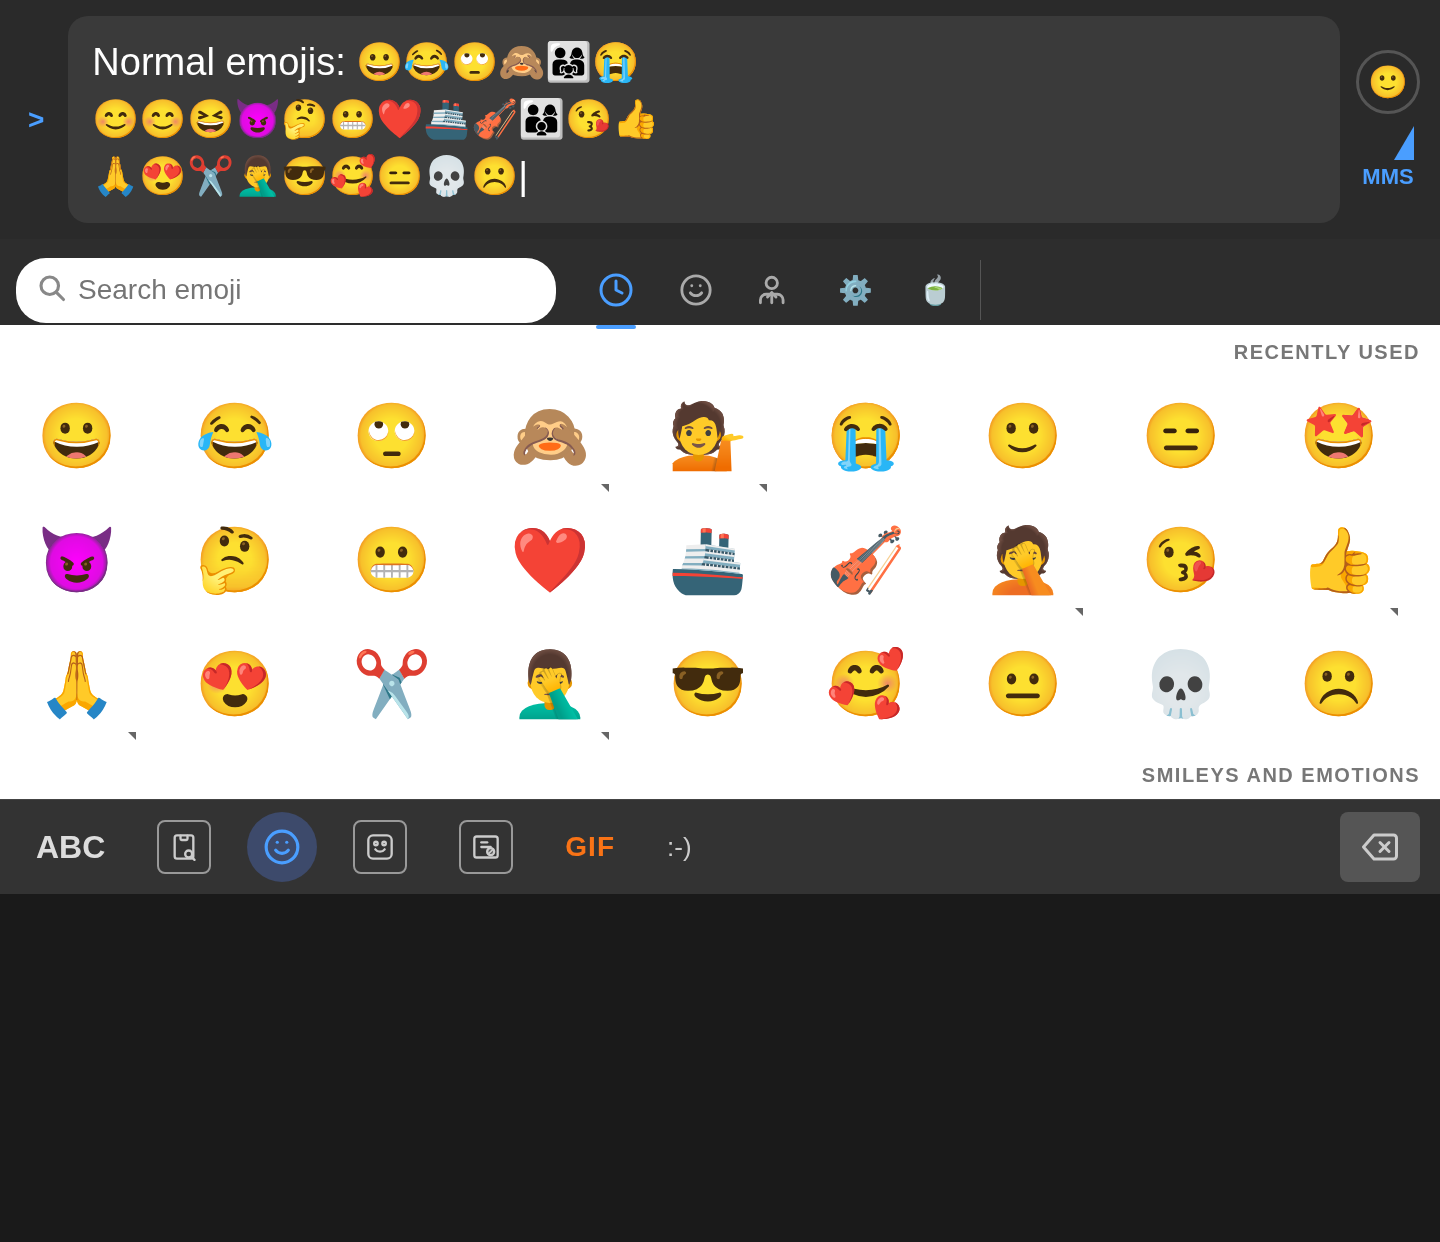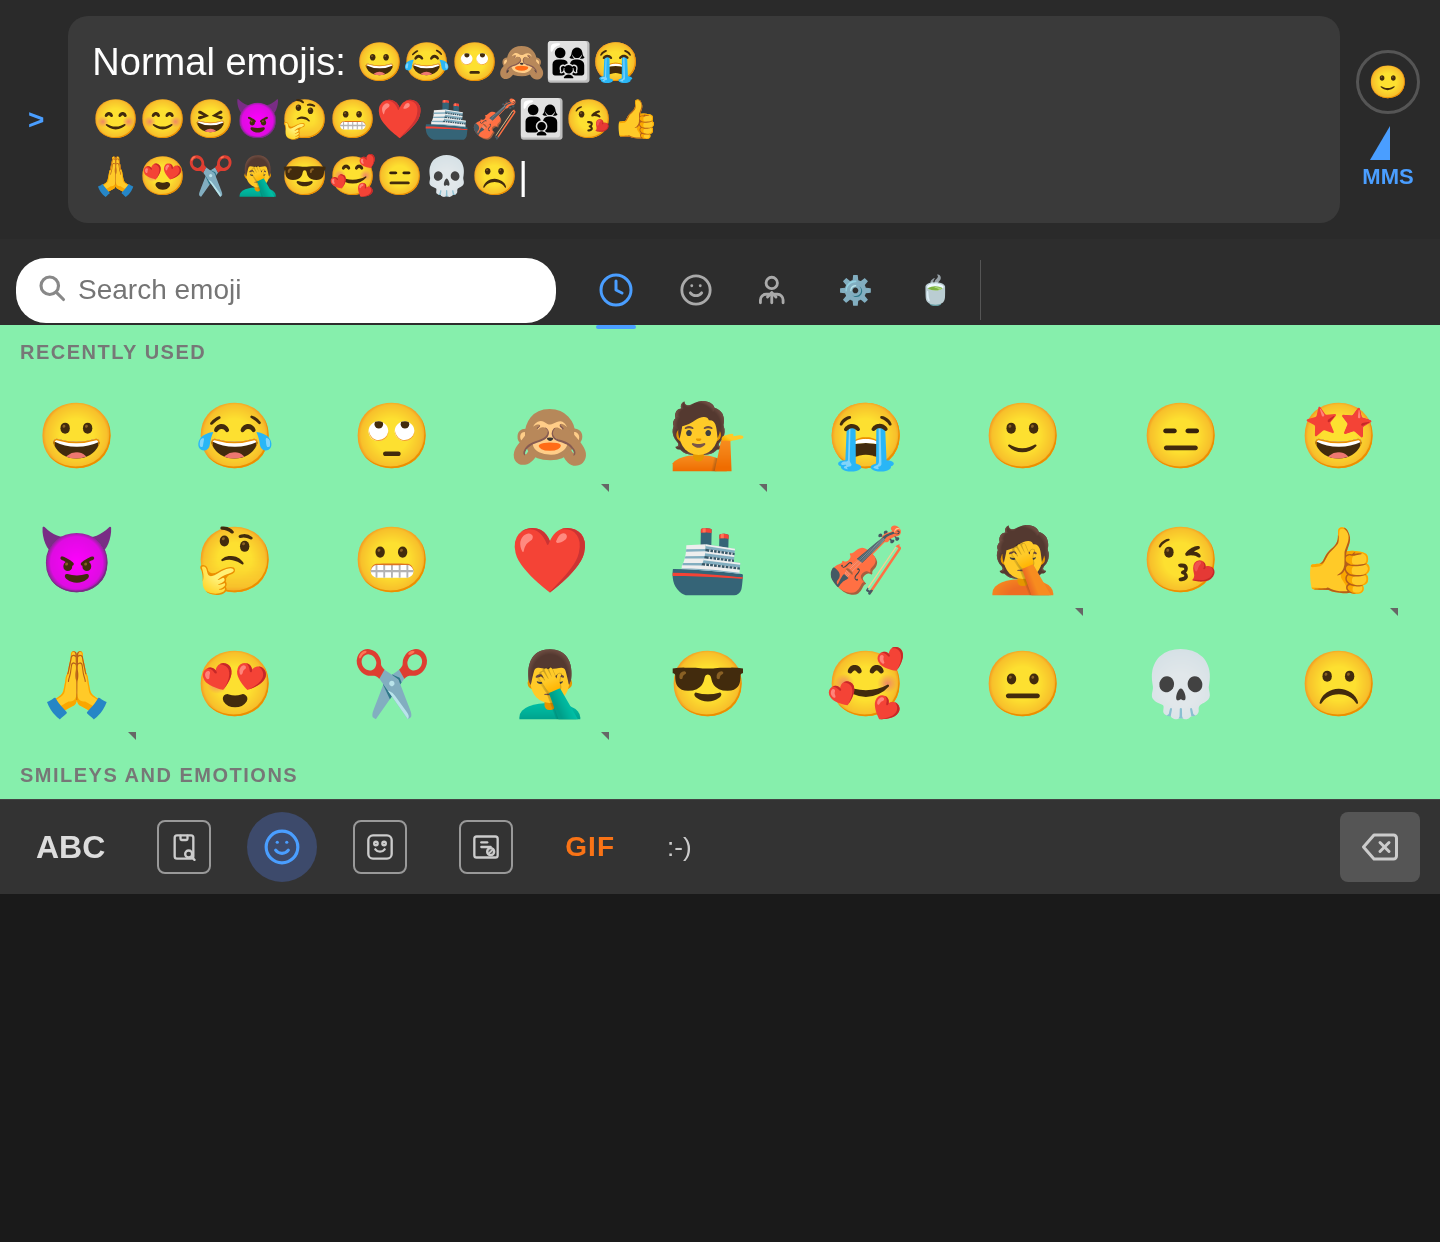--- a/index.html
+++ b/index.html
@@ -57,21 +57,21 @@
       font-size: 32px;
       cursor: pointer;
       display: flex;
       align-items: center;
       justify-content: center;
     }
 
     .mms-btn {
       display: flex;
       flex-direction: column;
-      align-items: flex-start;
+      align-items: flex-end;
       gap: 4px;
       cursor: pointer;
     }
 
     .mms-triangle {
       width: 0;
       height: 0;
       border-left: 20px solid transparent;
       border-bottom: 34px solid #4a9eff;
       margin-left: 8px;
@@ -265,22 +265,23 @@
       border: 2px solid #999;
       border-radius: 8px;
       display: flex;
       align-items: center;
       justify-content: center;
       font-size: 24px;
       color: #ccc;
     }
 
     .smileys-section {
-      background: #86efac;
+      background: #ffffff;
       padding-bottom: 4px;
+      text-align: right;
     }
 
     .divider-line {
       width: 1px;
       height: 60px;
       background: #555;
       margin: 0 4px;
     }
   </style>
 </head>

